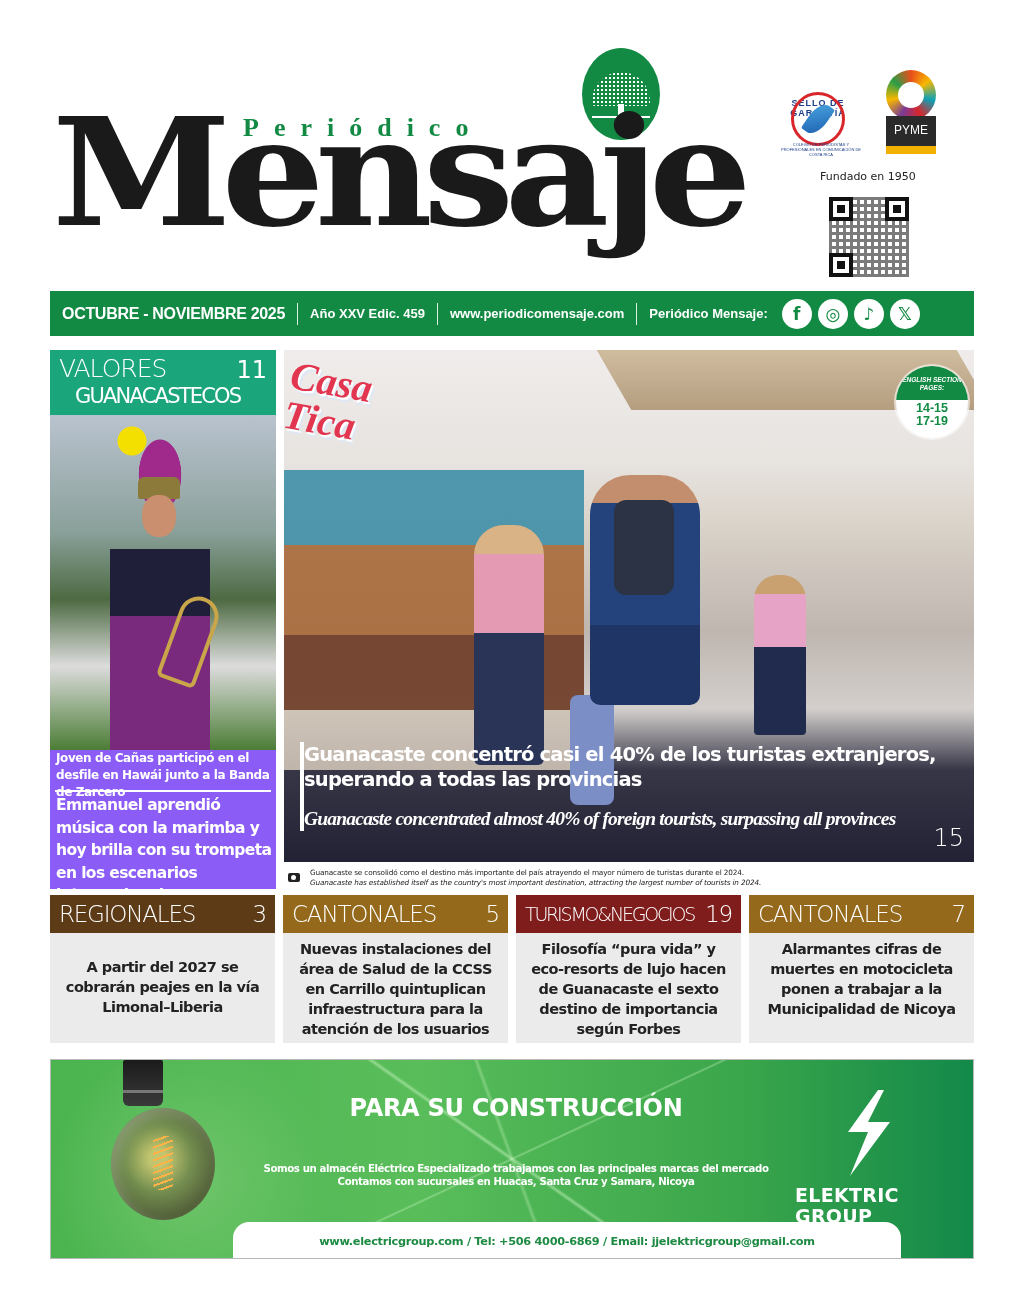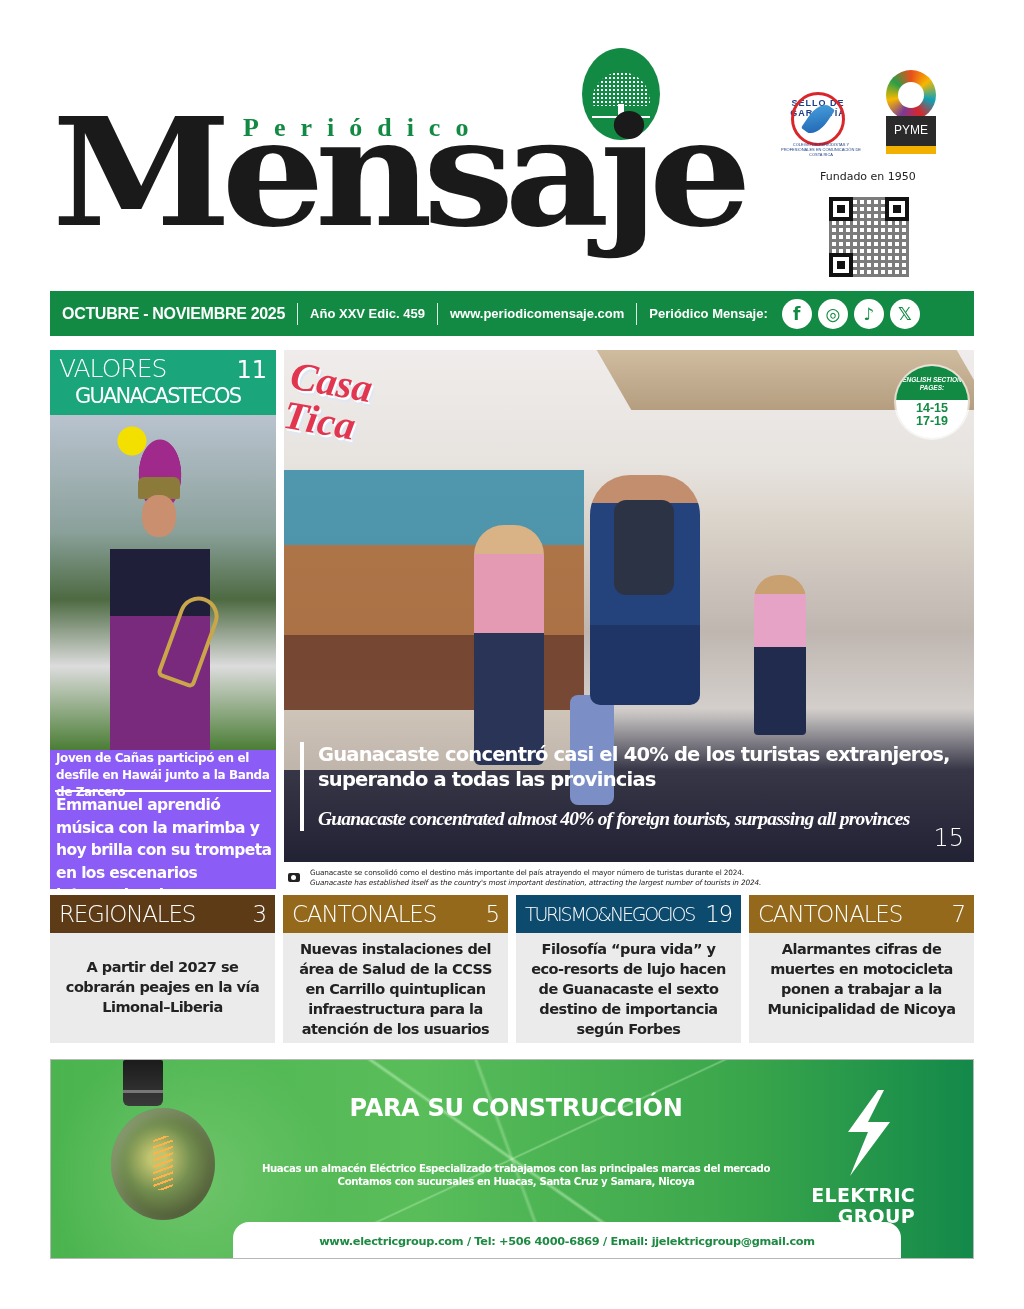--- a/index.html
+++ b/index.html
@@ -104,21 +104,21 @@
   .mainphoto .girl2 { position: absolute; left: 470px; top: 225px; width: 52px; height: 160px; border-radius: 24px 24px 4px 4px;
     background: linear-gradient(180deg, #c9a070 0 12%, #e7a3c6 12% 45%, #202b4d 45% 100%); }
   .mainphoto .suitcase { position: absolute; left: 286px; top: 345px; width: 44px; height: 110px; border-radius: 8px; background: #7c8ec6; }
 
   .badge { position: absolute; left: 612px; top: 16px; width: 72px; height: 72px; border-radius: 50%; overflow: hidden; background: #fff;
     box-shadow: 0 0 0 2px rgba(255,255,255,.6); }
   .badge .top { position: absolute; left: 0; top: 0; width: 72px; height: 34px; background: #138a43; color: #fff; text-align: center;
     font-size: 6.5px; font-weight: bold; font-style: italic; line-height: 8px; padding-top: 10px; }
   .badge .pages { position: absolute; left: 0; top: 36px; width: 72px; text-align: center; color: #138a43; font-weight: bold; font-size: 12.5px; line-height: 13px; }
 
-  .headline-block { position: absolute; left: 16px; top: 392px; width: 660px; border-left: 4px solid #fff; padding-left: 14px; }
+  .headline-block { position: absolute; left: 16px; top: 392px; width: 660px; border-left: 4px solid #fff; }
   .h-es { font-family: "DejaVu Sans", sans-serif; font-weight: bold; font-size: 19.5px; line-height: 25px; color: #fff; letter-spacing: -.8px; }
   .h-en { font-family: Liberation Serif, serif; font-weight: bold; font-style: italic; font-size: 19.5px; line-height: 24px; color: #fff; letter-spacing: -.8px; margin-top: 15px; }
   .mainpage { position: absolute; right: 10px; bottom: 10px; font-size: 24px; color: #fff; font-family: "DejaVu Sans", sans-serif; font-weight: 300; }
 
   .caption { position: absolute; left: 288px; top: 866px; width: 700px; height: 24px; }
   .caption .cam { position: absolute; left: 0; top: 7px; width: 12px; height: 9px; background: #222; border-radius: 2px; }
   .caption .cam::after { content: ""; position: absolute; left: 3px; top: 2px; width: 5px; height: 5px; border-radius: 50%; background: #fff; }
   .caption .l1, .caption .l2 { position: absolute; left: 22px; font-size: 7.3px; color: #222; white-space: nowrap; font-family: "DejaVu Sans", sans-serif; letter-spacing: -.15px; }
   .caption .l1 { top: 2px; }
   .caption .l2 { top: 12px; font-style: italic; }
@@ -150,21 +150,21 @@
     box-shadow: inset 6px 6px 14px rgba(255,255,255,.25); }
   .bulb .fil { position: absolute; left: 42px; top: 28px; width: 20px; height: 54px;
     background: repeating-linear-gradient(160deg, transparent 0 4px, #ffb347 4px 6px); border-radius: 6px; }
   .ad .title { position: absolute; left: 230px; top: 34px; width: 470px; text-align: center; color: #fff; font-family: "DejaVu Sans", sans-serif;
     font-weight: bold; font-size: 24px; line-height: 28px; letter-spacing: -.3px; }
   .ad .sub { position: absolute; left: 180px; top: 102px; width: 570px; text-align: center; color: #fff; font-family: "DejaVu Sans", sans-serif;
     font-weight: bold; font-size: 10.2px; line-height: 13px; letter-spacing: -.4px; }
   .ad .contact { position: absolute; left: 182px; top: 162px; width: 668px; height: 38px; background: #fff; border-radius: 16px 16px 0 0;
     color: #1d8a42; font-family: "DejaVu Sans", sans-serif; font-weight: bold; font-size: 11.3px; text-align: center; line-height: 40px; letter-spacing: -.3px; }
   .ad .bolt { position: absolute; left: 783px; top: 28px; width: 60px; height: 90px; }
-  .ad .brand { position: absolute; left: 744px; top: 125px; width: 120px; text-align: right; color: #fff; font-family: "DejaVu Sans", sans-serif;
+  .ad .brand { position: absolute; left: 744px; top: 125px; width: 120px; text-align: left; color: #fff; font-family: "DejaVu Sans", sans-serif;
     font-weight: bold; font-size: 19px; line-height: 21px; letter-spacing: .3px; }
 </style>
 </head>
 <body>
 
 <header class="masthead">
   <div class="tree-logo">
     <div class="crown"></div>
       <div class="trunk"></div>
       <div class="ground"></div>
@@ -267,21 +267,21 @@
     <div class="bd center">A partir del 2027 se cobrarán peajes en la vía Limonal–Liberia</div>
   </div>
   <div class="card">
     <div class="hd" style="background:#94691c">
       <span class="lbl">CANTONALES</span>
       <span>5</span>
     </div>
     <div class="bd">Nuevas instalaciones del área de Salud de la CCSS en Carrillo quintuplican infraestructura para la atención de los usuarios</div>
   </div>
   <div class="card">
-    <div class="hd" style="background:#0c4a6e">
+    <div class="hd" style="background:#7f1d1d">
       <span class="lbl small">TURISMO&amp;NEGOCIOS</span>
       <span>19</span>
     </div>
     <div class="bd">Filosofía “pura vida” y eco-resorts de lujo hacen de Guanacaste el sexto destino de importancia según Forbes</div>
   </div>
   <div class="card">
     <div class="hd" style="background:#94691c">
       <span class="lbl">CANTONALES</span>
       <span>7</span>
     </div>
@@ -292,21 +292,21 @@
 <aside class="ad">
   <div class="net"></div>
   <div class="bulb-cap"></div>
   <div class="bulb">
       <div class="fil"></div>
     </div>
   <div class="title">
     <div>PARA SU CONSTRUCCIÓN</div>
   </div>
   <div class="sub">
-    <div>Huacas un almacén Eléctrico Especializado trabajamos con las principales marcas del mercado</div>
+    <div>Somos un almacén Eléctrico Especializado trabajamos con las principales marcas del mercado</div>
     <div>Contamos con sucursales en Huacas, Santa Cruz y Samara, Nicoya</div>
   </div>
   <div class="contact">www.electricgroup.com / Tel: +506 4000-6869 / Email: jjelektricgroup@gmail.com</div>
   <svg class="bolt" viewBox="0 0 60 90">
     <path d="M44 2 L14 44 L34 44 L16 88 L56 34 L34 34 L50 2 Z" fill="#ffffff"></path>
   </svg>
   <div class="brand">
     <div>ELEKTRIC</div>
     <div>GROUP</div>
   </div>

